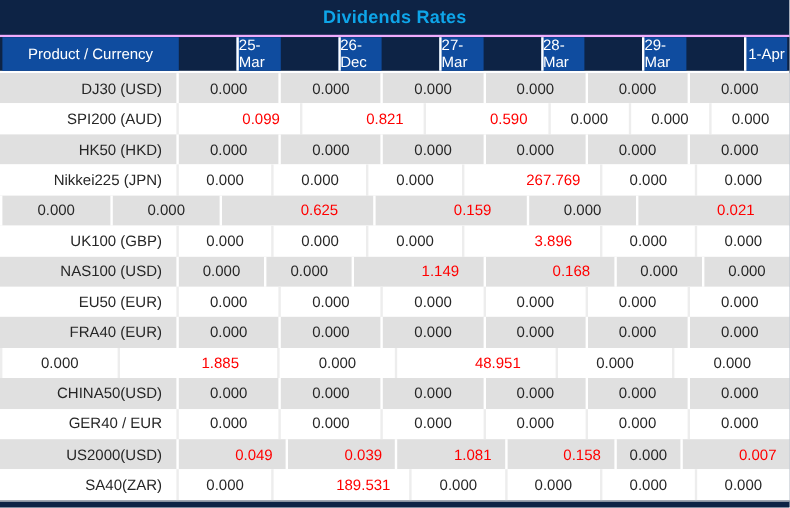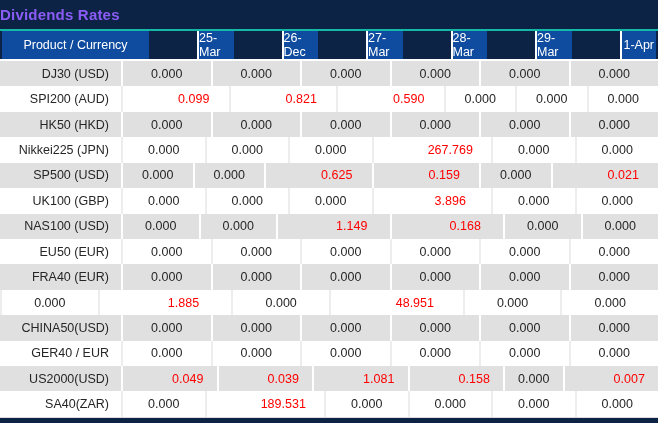--- a/index.html
+++ b/index.html
@@ -10,24 +10,24 @@
     overflow: hidden;
   }
   .wrap {
     width: 658px; height: 423px;
     background: #0d2345;
     display: flex; flex-direction: column;
     box-sizing: border-box;
   }
   .titlebar {
     flex: none; height: 29px;
-    display: flex; align-items: center; justify-content: flex-start;
-    color: #8b5cf6; font-weight: bold; font-size: 15px;
+    display: flex; align-items: center; justify-content: center;
+    color: #0ea5e9; font-weight: bold; font-size: 15px;
     letter-spacing: 0.2px;
-    border-bottom: 2px solid #14b8a6;
+    border-bottom: 2px solid #f0abfc;
   }
   .header-row {
     flex: none; height: 28px;
     display: flex;
     background: #0d2345;
     padding: 0 2px;
     border-bottom: 2px solid #ffffff;
   }
   .hcell {
     background: #0f4c9f;
@@ -38,21 +38,21 @@
   .hcell.product { width: 147px; flex: none; }
   .hcell.date { flex: 1; border-left: 2px solid #ffffff; margin-left: 48px; }
   .tbody {
     flex: 1; display: flex; flex-direction: column;
     background: #ffffff;
   }
   .row { flex: 1; display: flex; }
   .row:nth-child(odd)  { background: #e0e0e0; }
   .row:nth-child(even) { background: #ffffff; }
   .pcell {
-    width: 121px; flex: none; box-sizing: border-box;
+    width: 147px; flex: none; box-sizing: border-box;
     display: flex; align-items: center; justify-content: flex-end;
     padding-right: 12px;
     font-size: 12.5px; color: #262626;
   }
   .vcell {
     flex: 1;
     display: flex; align-items: center; justify-content: center;
     font-size: 12.5px; color: #262626;
     border-left: 2px solid #ffffff;
   }
@@ -114,21 +114,20 @@
       <div class="row">
         <div class="pcell">Nikkei225 (JPN)</div>
         <div class="vcell">0.000</div>
         <div class="vcell">0.000</div>
         <div class="vcell">0.000</div>
         <div class="vcell red">267.769</div>
         <div class="vcell">0.000</div>
         <div class="vcell">0.000</div>
       </div>
       <div class="row">
-        <div class="pcell">SP500 (USD)</div>
         <div class="vcell">0.000</div>
         <div class="vcell">0.000</div>
         <div class="vcell red">0.625</div>
         <div class="vcell red">0.159</div>
         <div class="vcell">0.000</div>
         <div class="vcell red">0.021</div>
       </div>
       <div class="row">
         <div class="pcell">UK100 (GBP)</div>
         <div class="vcell">0.000</div>

